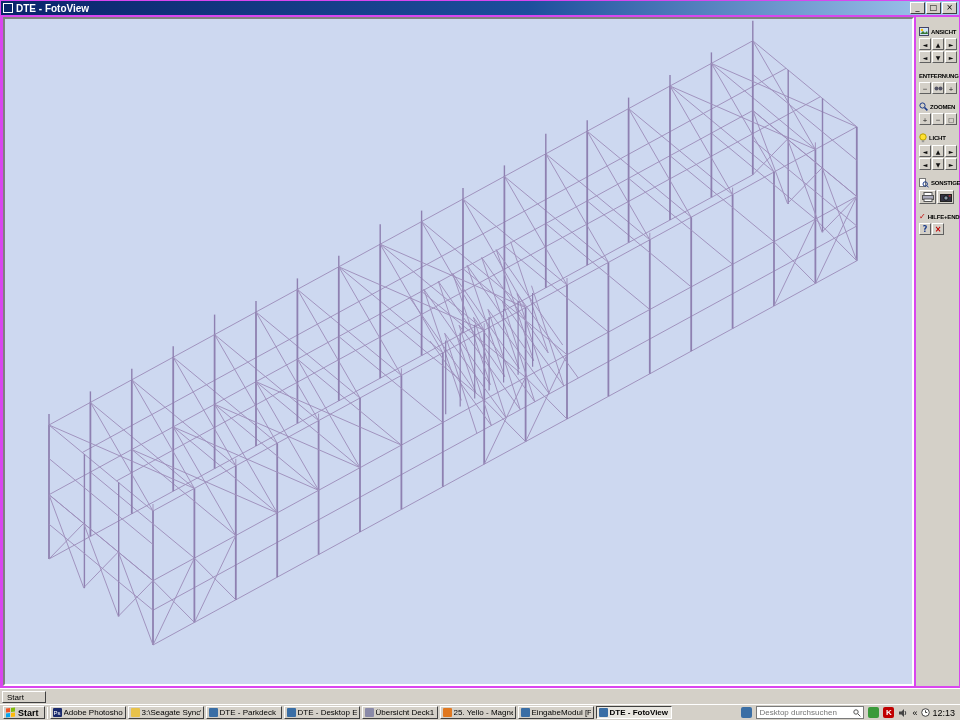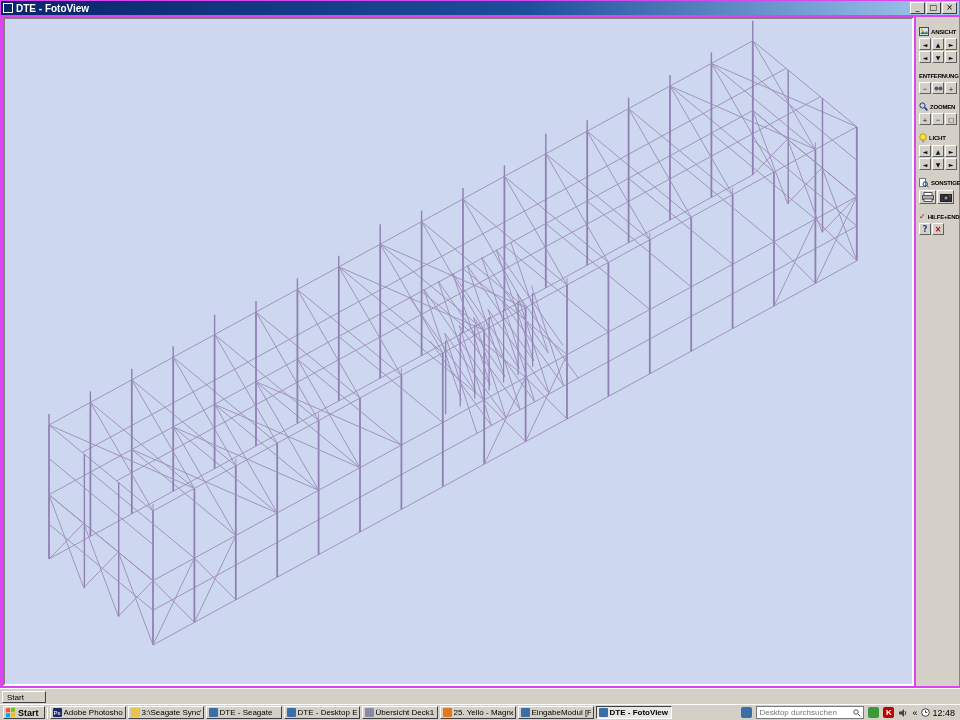--- a/index.html
+++ b/index.html
@@ -586,21 +586,21 @@
         <button class="task">
           <span class="task-ic" style="background: rgb(26, 42, 108);">Ps</span>
           <span class="task-label">Adobe Photoshop CS3 E...</span>
         </button>
         <button class="task">
           <span class="task-ic" style="background: rgb(232, 194, 74);"></span>
           <span class="task-label">3:\Seagate Sync\SyncRe...</span>
         </button>
         <button class="task">
           <span class="task-ic" style="background: rgb(58, 110, 165);"></span>
-          <span class="task-label">DTE - Seagate</span>
+          <span class="task-label">DTE - Parkdeck</span>
         </button>
         <button class="task">
           <span class="task-ic" style="background: rgb(58, 110, 165);"></span>
           <span class="task-label">DTE - Desktop Engineeri...</span>
         </button>
         <button class="task">
           <span class="task-ic" style="background: rgb(138, 138, 168);"></span>
           <span class="task-label">Übersicht Deck1 - Paint</span>
         </button>
         <button class="task">
@@ -635,18 +635,18 @@
             <path d="M7 3 Q8.6 5 7 7" stroke="#444" fill="none"></path>
           </svg>
       </span>
       <span class="chev">«</span>
       <span class="clock">
         <svg width="9" height="9">
             <circle cx="4.5" cy="4.5" r="3.8" fill="#fff" stroke="#444"></circle>
             <line x1="4.5" y1="4.5" x2="4.5" y2="2.3" stroke="#444"></line>
             <line x1="4.5" y1="4.5" x2="6.2" y2="4.5" stroke="#444"></line>
           </svg>
-        <span>12:48</span>
+        <span>12:13</span>
       </span>
     </div>
   </div>
 
 </div>
 
 </body></html>

